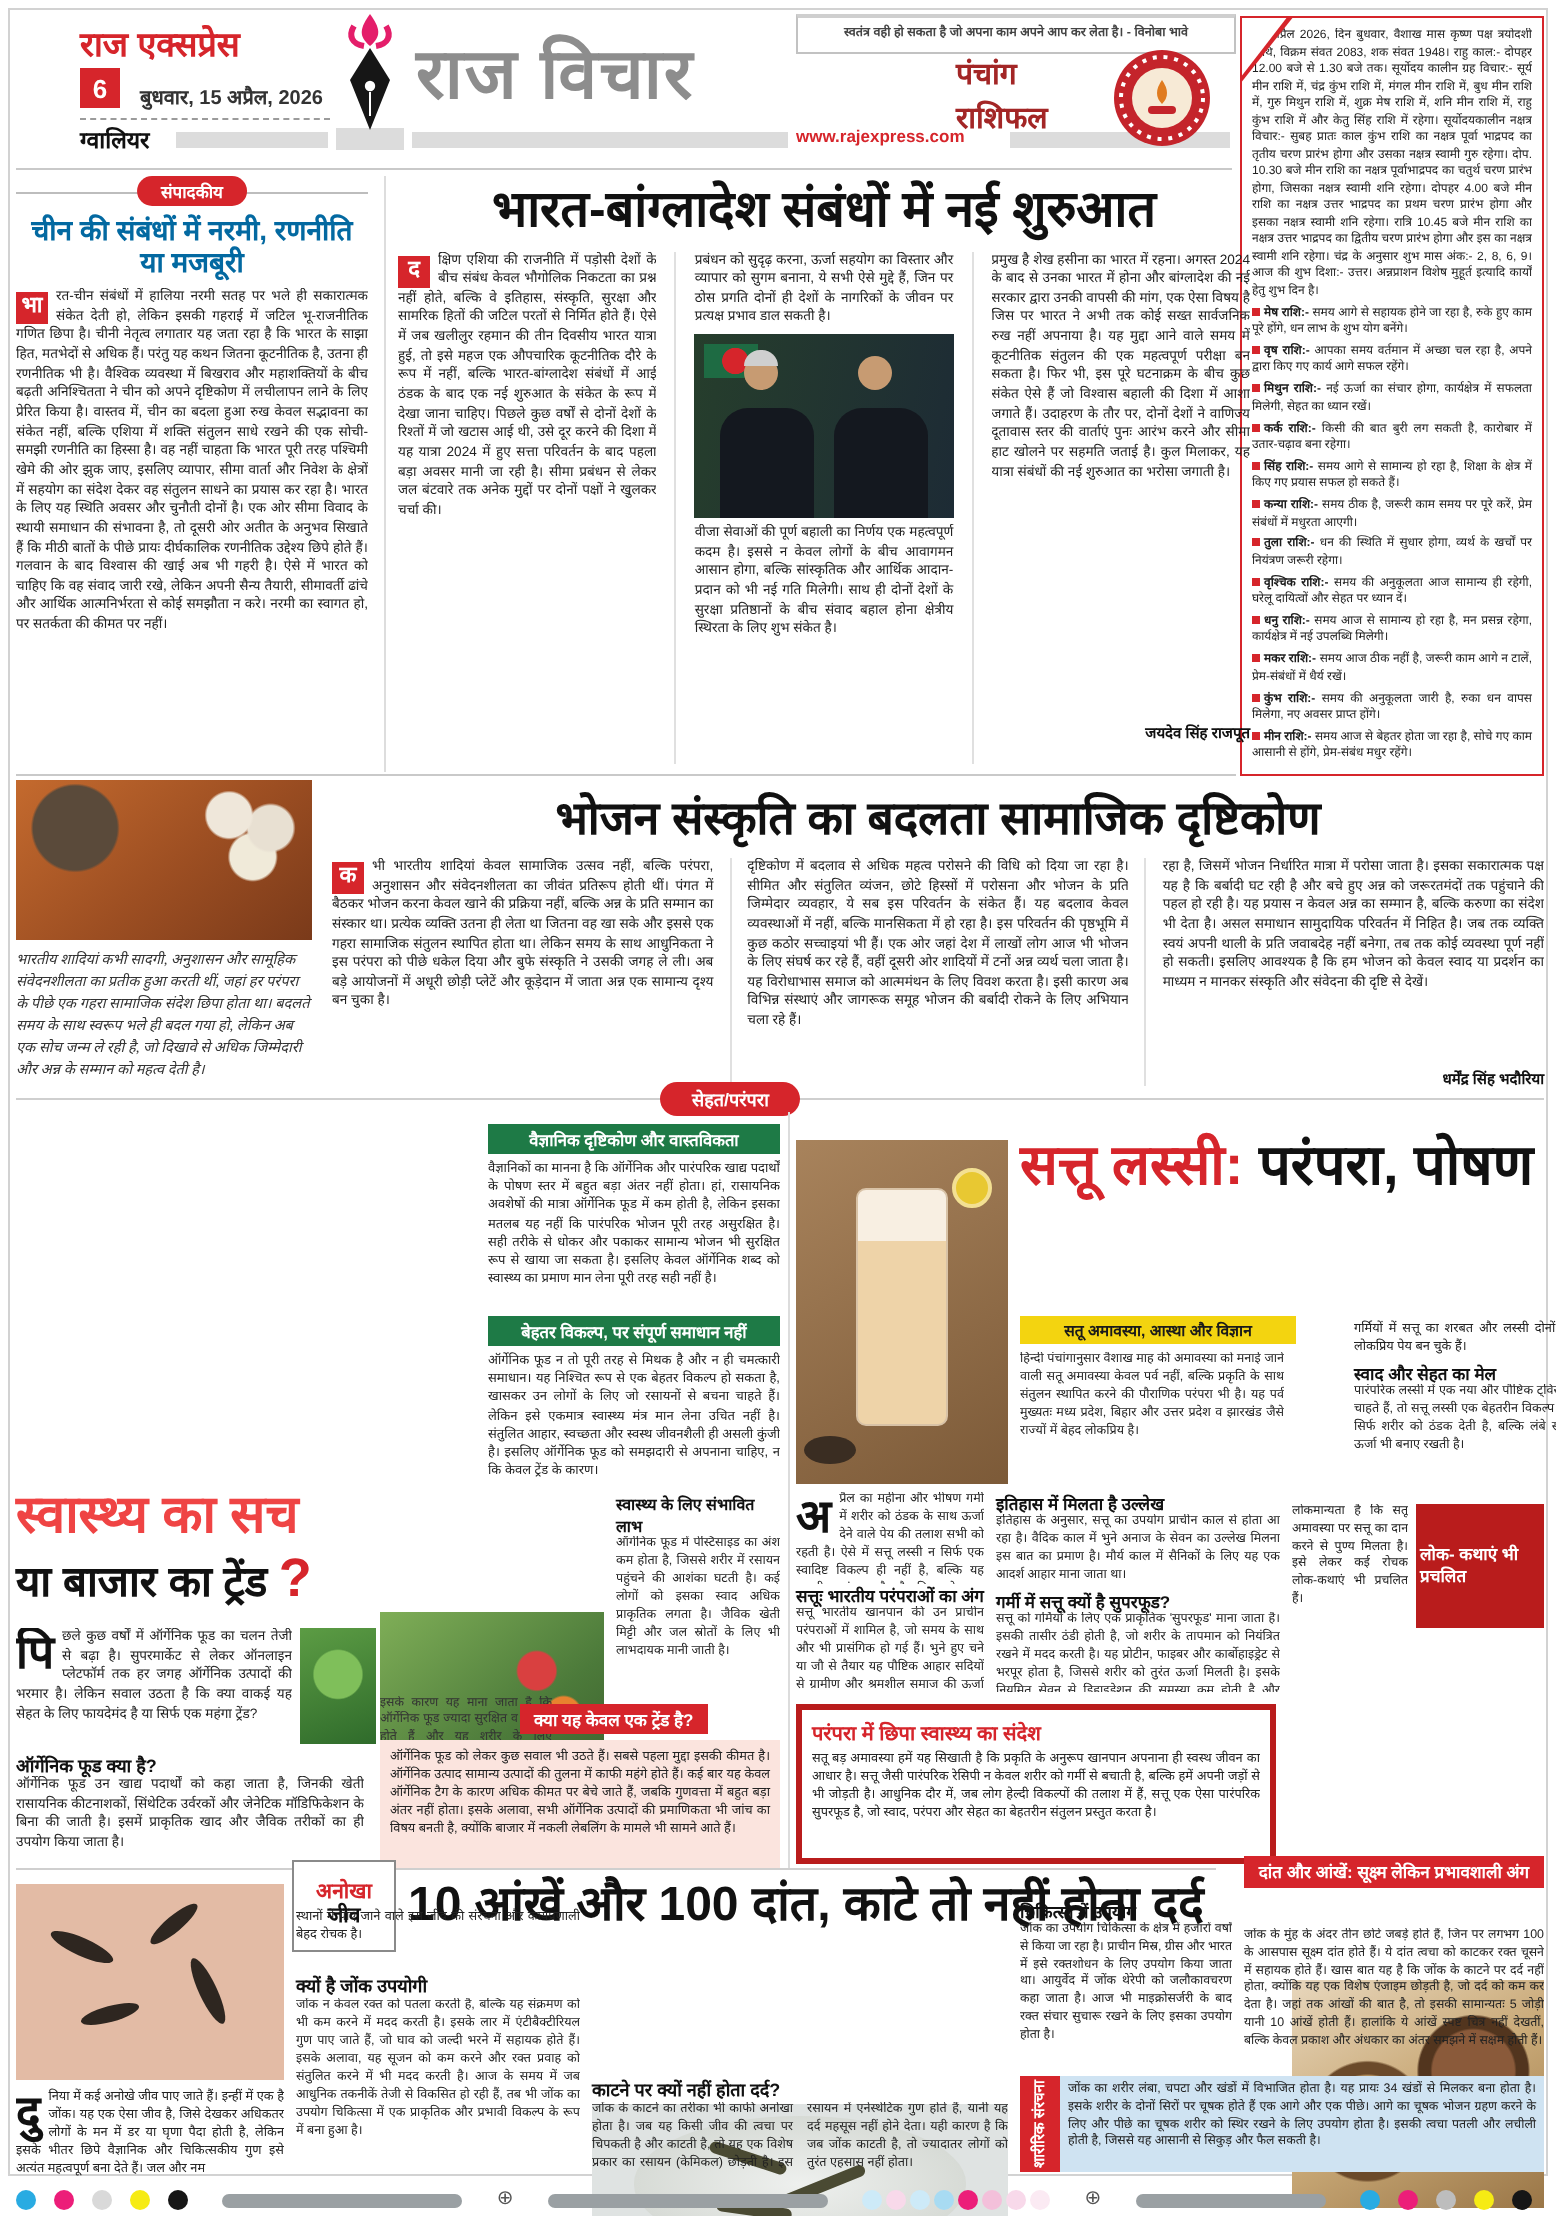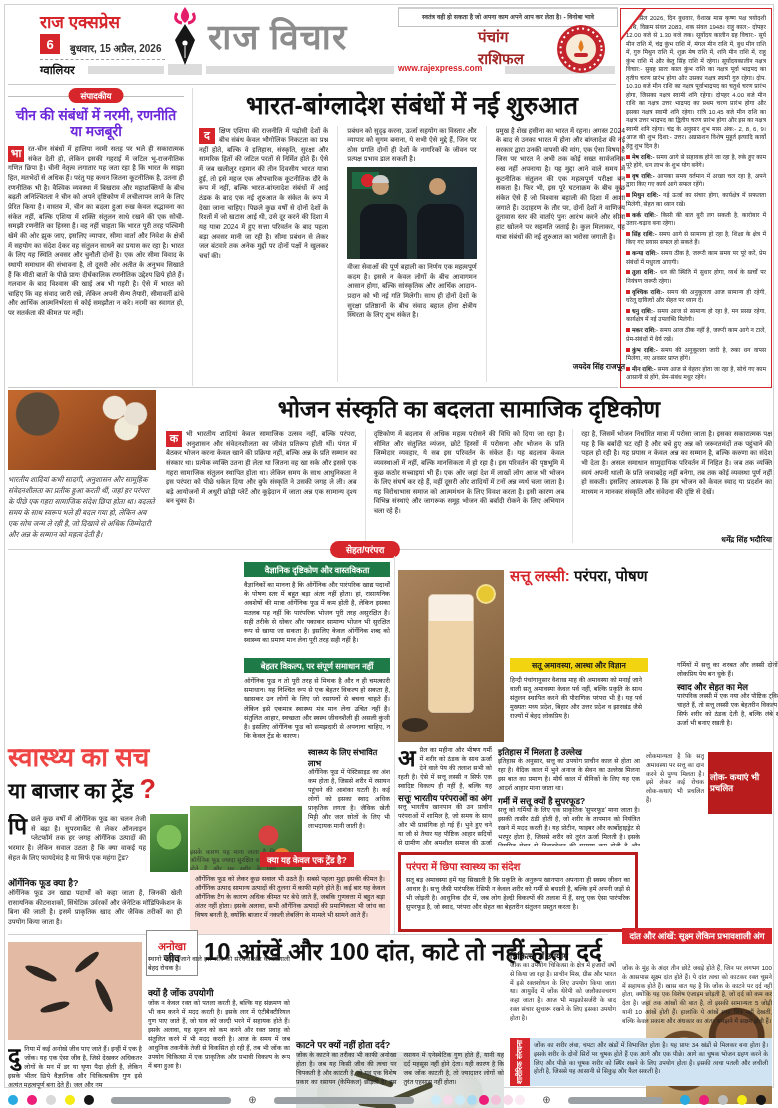--- a/index.html
+++ b/index.html
@@ -33,21 +33,21 @@
   .panchang-box::after{content:"";position:absolute;left:-1px;top:-1px;border-top:31px solid #fff;border-right:24px solid transparent;}
   .pj-intro{font-size:6px;line-height:1.42;}
   .sign{margin-top:2.5px;font-size:6px;line-height:1.4;text-align:justify;}
   .sq{display:inline-block;width:4px;height:4px;background:#d6252b;margin-right:2px;}
   .sign b{font-weight:700;}
   
   .ed{left:8px;top:88px;width:176px;height:298px;}
   .ed-line{position:relative;border-top:1px solid #bdbdbd;margin-top:8px;}
   .pill{position:absolute;left:50%;transform:translateX(-50%);top:-9px;background:#d6252b;color:#fff;
         font-size:8.5px;font-weight:700;padding:2px 12px;border-radius:9px;white-space:nowrap;}
-  .ed-head{font-size:14px;font-weight:700;text-align:center;line-height:1.15;margin:10px 0 5px;color:#6d28d9;}
+  .ed-head{font-size:14px;font-weight:700;text-align:center;line-height:1.15;margin:10px 0 5px;color:#0369a1;}
   .dropcap-red{float:left;width:16px;height:16px;background:#d6252b;color:#fff;font-weight:700;font-size:11px;
                display:flex;align-items:center;justify-content:center;margin:2px 4px 0 0;}
   .dropcap-plain{float:left;font-size:23px;font-weight:700;line-height:0.9;margin:2px 4px 0 0;color:#111;}
   
   .lead{left:192px;top:88px;width:426px;height:298px;border-left:1px solid #ddd;padding-left:6px;}
   .lead-head{font-size:25px;font-weight:700;text-align:center;line-height:1.1;margin:4px 0 6px;color:#111;}
   .lead-cols{display:flex;gap:9px;}
   .lead-col{flex:1;min-width:0;}
   .lead-col + .lead-col{border-left:1px solid #e0e0e0;padding-left:9px;}
   .byline{text-align:right;font-weight:700;font-size:7.5px;margin-top:3px;color:#111;}
@@ -113,21 +113,21 @@
   .pink-box{left:182px;top:314px;width:200px;height:64px;background:#fbe4de;box-sizing:border-box;
             padding:4px 5px;font-size:6.4px;}
   
   .vline{left:394px;top:556px;width:1px;height:378px;background:#dcdcdc;}
   .sattu{left:398px;top:556px;width:374px;height:378px;}
   .lassi-ph{left:0;top:14px;width:106px;height:172px;background:linear-gradient(150deg,#a8835c,#7c5a38);}
   .glass{position:absolute;left:28%;top:14%;width:42%;height:68%;border-radius:5px;border:1px solid #d8c2a6;
          background:linear-gradient(#f8efe2 0 22%,#eed3a8 22% 100%);}
   .lemon{position:absolute;right:8%;top:8%;width:16px;height:16px;border-radius:50%;background:#e8c832;border:2px solid #f3e092;}
   .spice{position:absolute;left:4%;bottom:6%;width:26px;height:14px;border-radius:50%;background:#3a2d22;}
-  .sattu-head{left:112px;top:12px;width:262px;font-size:15px;font-weight:700;line-height:1.06;color:#111;}
+  .sattu-head{left:112px;top:12px;width:262px;font-size:28px;font-weight:700;line-height:1.06;color:#111;}
   .red-txt{color:#d6252b;}
   .yellow-bar{left:112px;top:102px;width:132px;background:#f3d410;color:#1a1a1a;font-size:7.8px;font-weight:700;
               text-align:center;padding:2px 3px;}
   .yellow-txt{left:112px;top:120px;width:132px;height:66px;font-size:6.3px;}
   .sr-col{left:264px;top:104px;width:122px;margin-left:15px;}
   .sr-top{font-size:6.4px;}
   .folk-row{left:248px;top:196px;width:126px;height:62px;display:flex;gap:4px;}
   .folk-txt{width:58px;font-size:6.2px;}
   .folk-box{width:60px;background:#b91c1c;color:#fff;font-size:8.5px;font-weight:700;text-align:left;
             display:flex;align-items:center;justify-content:center;line-height:1.25;padding:2px;}

